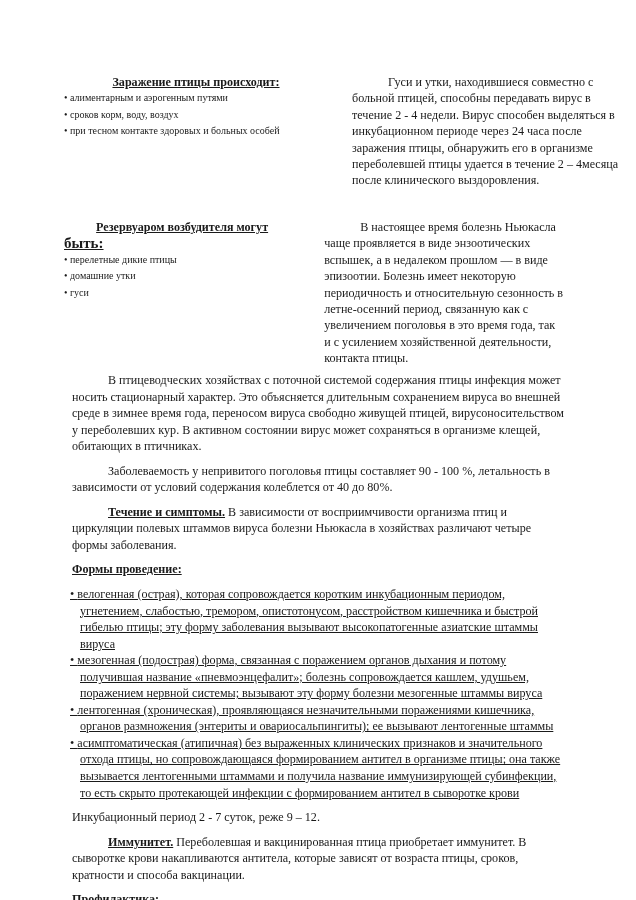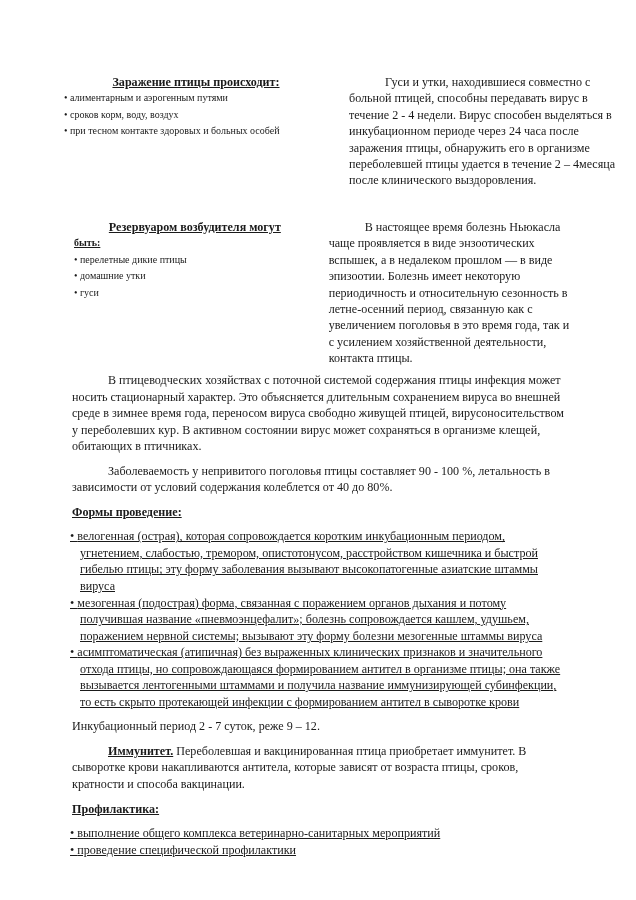--- a/index.html
+++ b/index.html
@@ -27,47 +27,46 @@
   }
 
   
   .top-band {
     position: absolute;
     left: 0;
     top: 74px;
     width: 636px;
     display: flex;
     align-items: flex-start;
-    gap: 8px;
   }
   .col-left {
     width: 268px;
     margin-left: 64px;
     box-sizing: border-box;
     padding-right: 4px;
   }
   .col-right {
     width: 268px;
-    margin-left: 9px;
+    margin-left: 20px;
     box-sizing: border-box;
   }
 
   .band-heading {
     font-weight: bold;
     text-decoration: underline;
     text-align: center;
     font-size: 12.1px;
     line-height: 16.4px;
     margin: 0;
   }
   .band-heading-cont {
     font-weight: bold;
     text-decoration: underline;
     text-align: left;
-    font-size: 10px;
+    font-size: 15px;
     line-height: 16.4px;
     margin: 0;
   }
 
   ul.bullets {
     list-style: none;
     margin: 0;
     padding: 0;
   }
   ul.bullets li {
@@ -87,21 +86,21 @@
     margin: 0;
     text-align: left;
   }
   .para-indent {
     text-indent: 36px;
   }
 
   
   .top-band-2 {
     position: absolute;
-    left: 10px;
+    left: 0;
     top: 219px;
     width: 564px;
     display: flex;
     align-items: flex-start;
   }
 
   
   .body-block {
     position: absolute;
     left: 64px;
@@ -183,26 +182,28 @@
     </div>
 
   </div>
 
   <div class="body-block">
 
     <p class="para-indent">В птицеводческих хозяйствах с поточной системой содержания птицы инфекция может носить стационарный характер. Это объясняется длительным сохранением вируса во внешней среде в зимнее время года, переносом вируса свободно живущей птицей, вирусоносительством у переболевших кур. В активном состоянии вирус может сохраняться в организме клещей, обитающих в птичниках.</p>
 
     <p class="para-indent">Заболеваемость у непривитого поголовья птицы составляет 90 - 100 %, летальность в зависимости от условий содержания колеблется от 40 до 80%.</p>
 
+    <p class="para-indent"><span class="inline-heading">Течение и симптомы.</span><span> В зависимости от восприимчивости организма птиц и циркуляции полевых штаммов вируса болезни Ньюкасла в хозяйствах различают четыре формы заболевания.</span></p>
 
     <p class="center-heading">Формы проведение:</p>
 
     <ul class="flat">
       <li>велогенная (острая), которая сопровождается коротким инкубационным периодом, угнетением, слабостью, тремором, опистотонусом, расстройством кишечника и быстрой гибелью птицы; эту форму заболевания вызывают высокопатогенные азиатские штаммы вируса</li>
       <li>мезогенная (подострая) форма, связанная с поражением органов дыхания и потому получившая название «пневмоэнцефалит»; болезнь сопровождается кашлем, удушьем, поражением нервной системы; вызывают эту форму болезни мезогенные штаммы вируса</li>
+      <li>лентогенная (хроническая), проявляющаяся незначительными поражениями кишечника, органов размножения (энтериты и овариосальпингиты); ее вызывают лентогенные штаммы</li>
       <li>асимптоматическая (атипичная) без выраженных клинических признаков и значительного отхода птицы, но сопровождающаяся формированием антител в организме птицы; она также вызывается лентогенными штаммами и получила название иммунизирующей субинфекции, то есть скрыто протекающей инфекции с формированием антител в сыворотке крови</li>
     </ul>
 
     <p>Инкубационный период 2 - 7 суток, реже 9 – 12.</p>
 
     <p class="para-indent"><span class="inline-heading">Иммунитет.</span><span> Переболевшая и вакцинированная птица приобретает иммунитет. В сыворотке крови накапливаются антитела, которые зависят от возраста птицы, сроков, кратности и способа вакцинации.</span></p>
 
     <p class="center-heading">Профилактика:</p>
 
     <ul class="flat">

